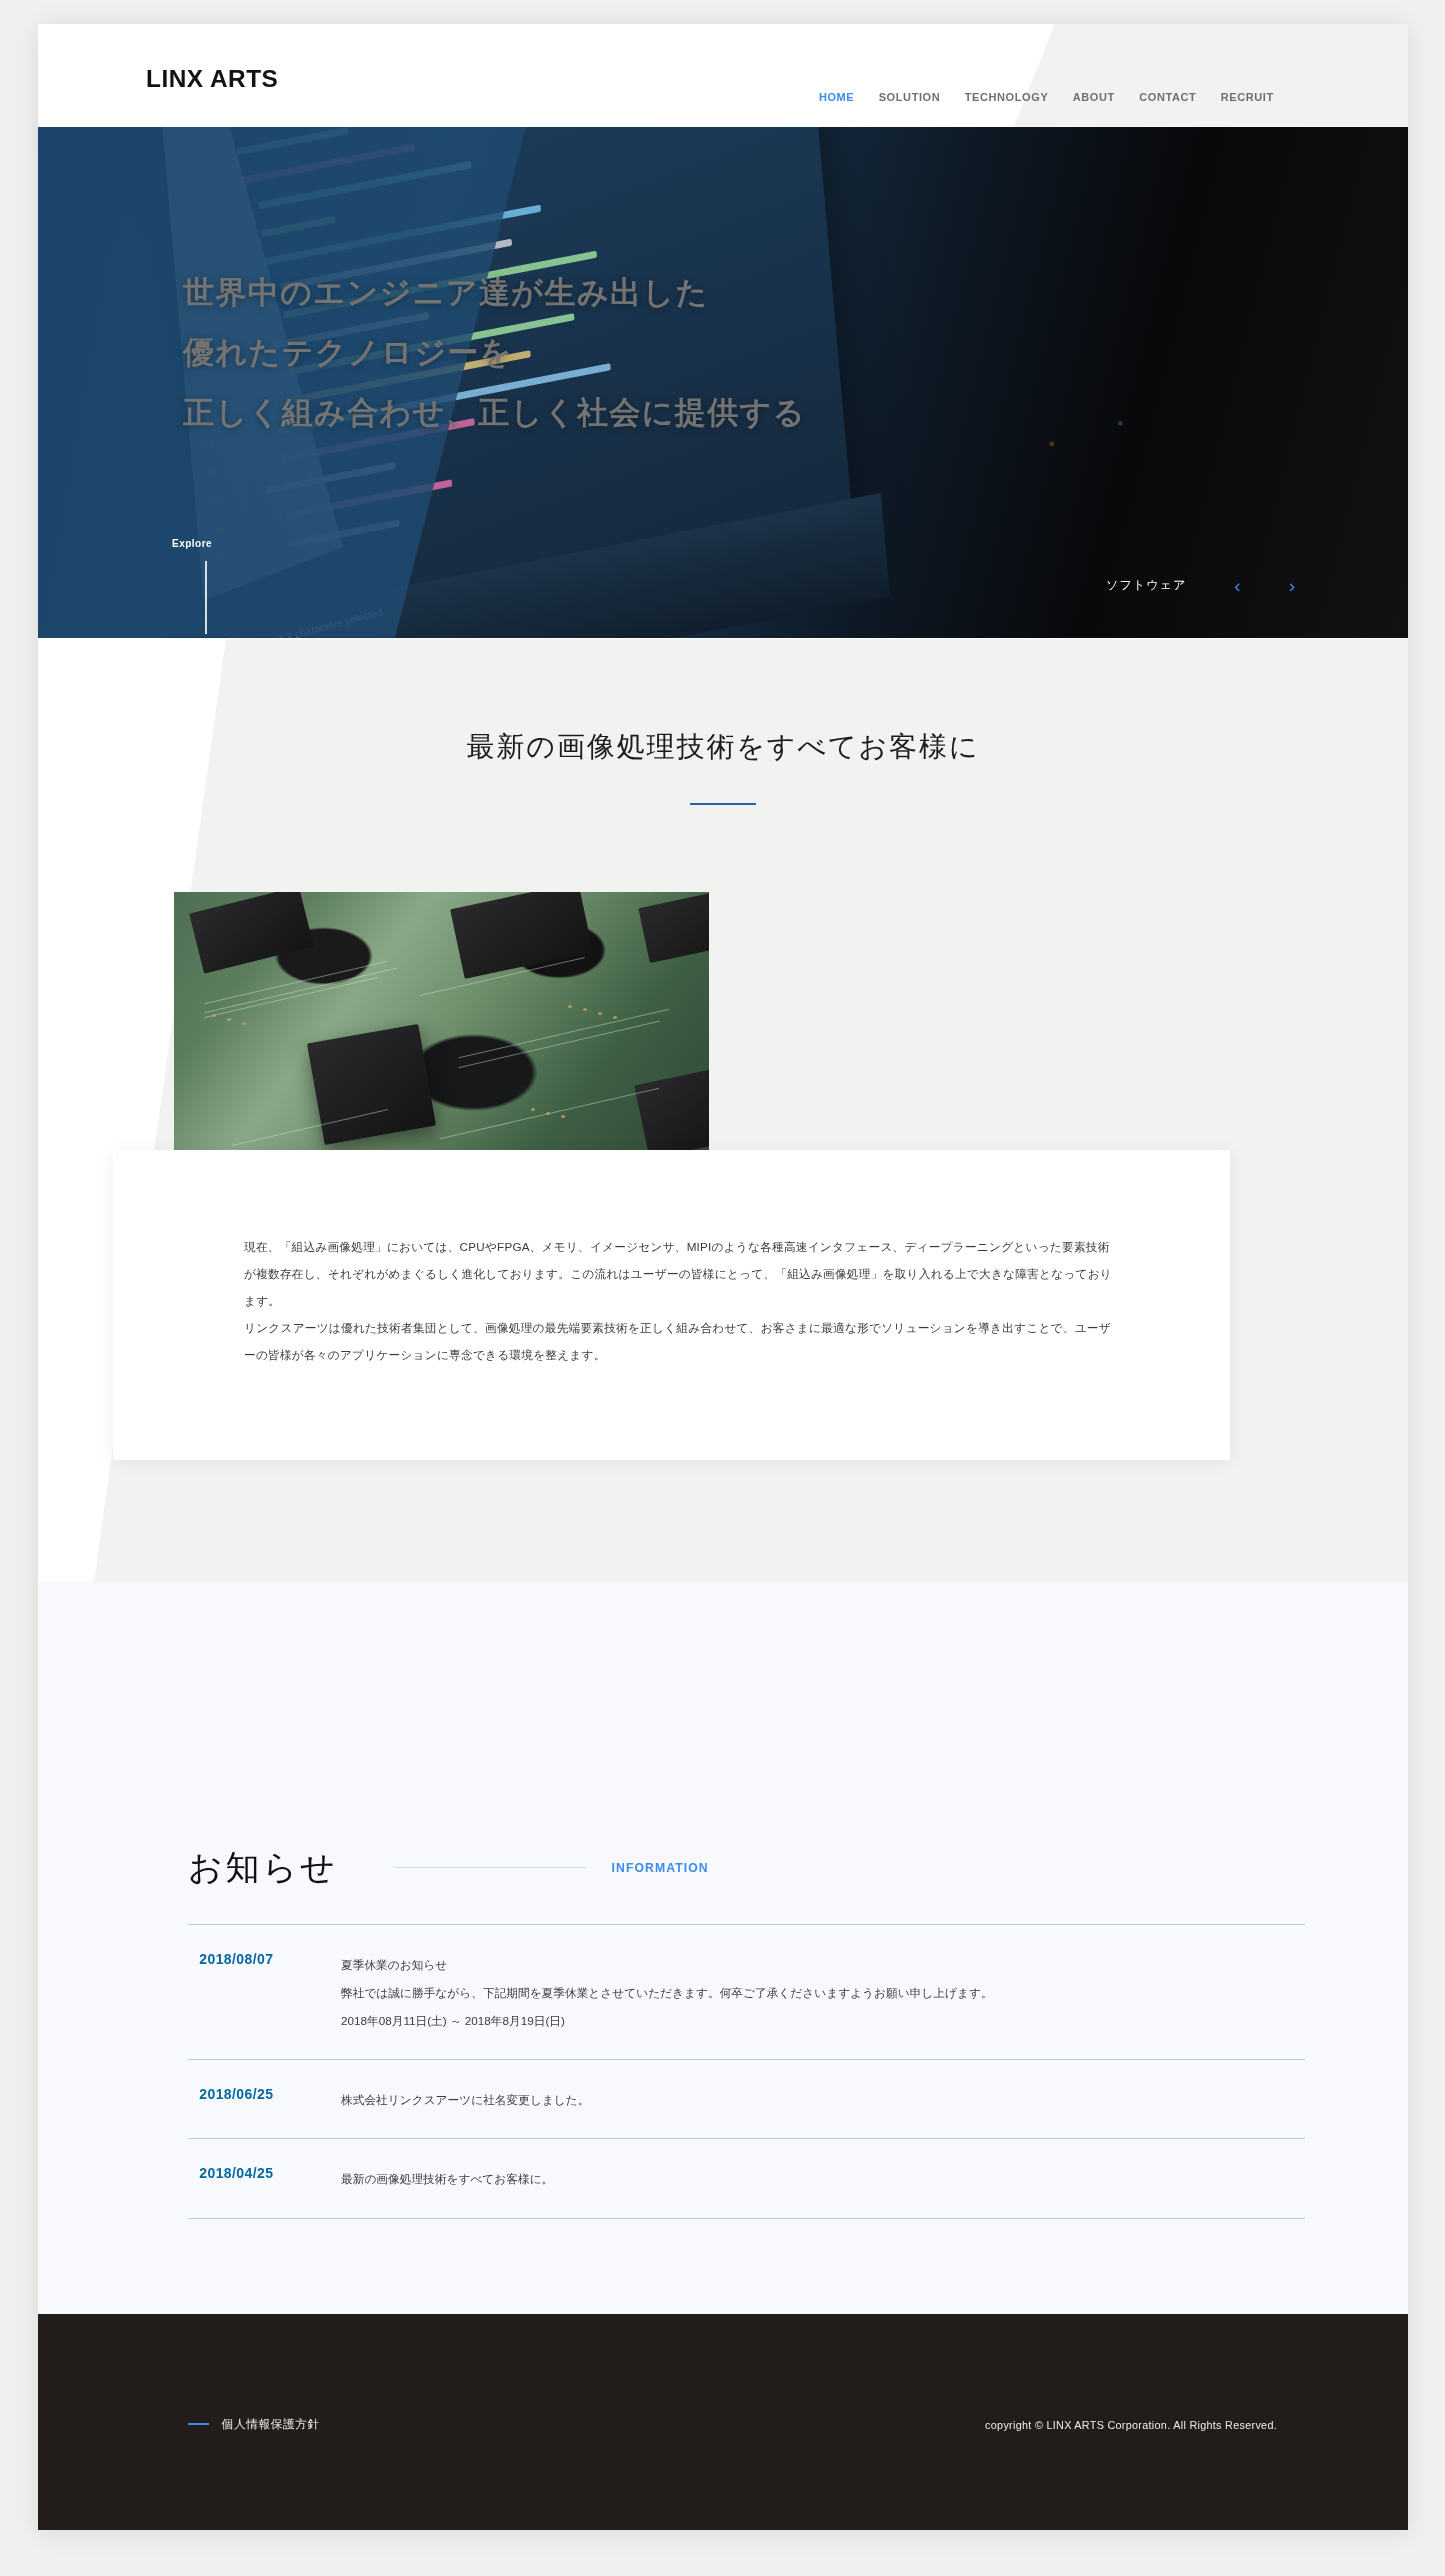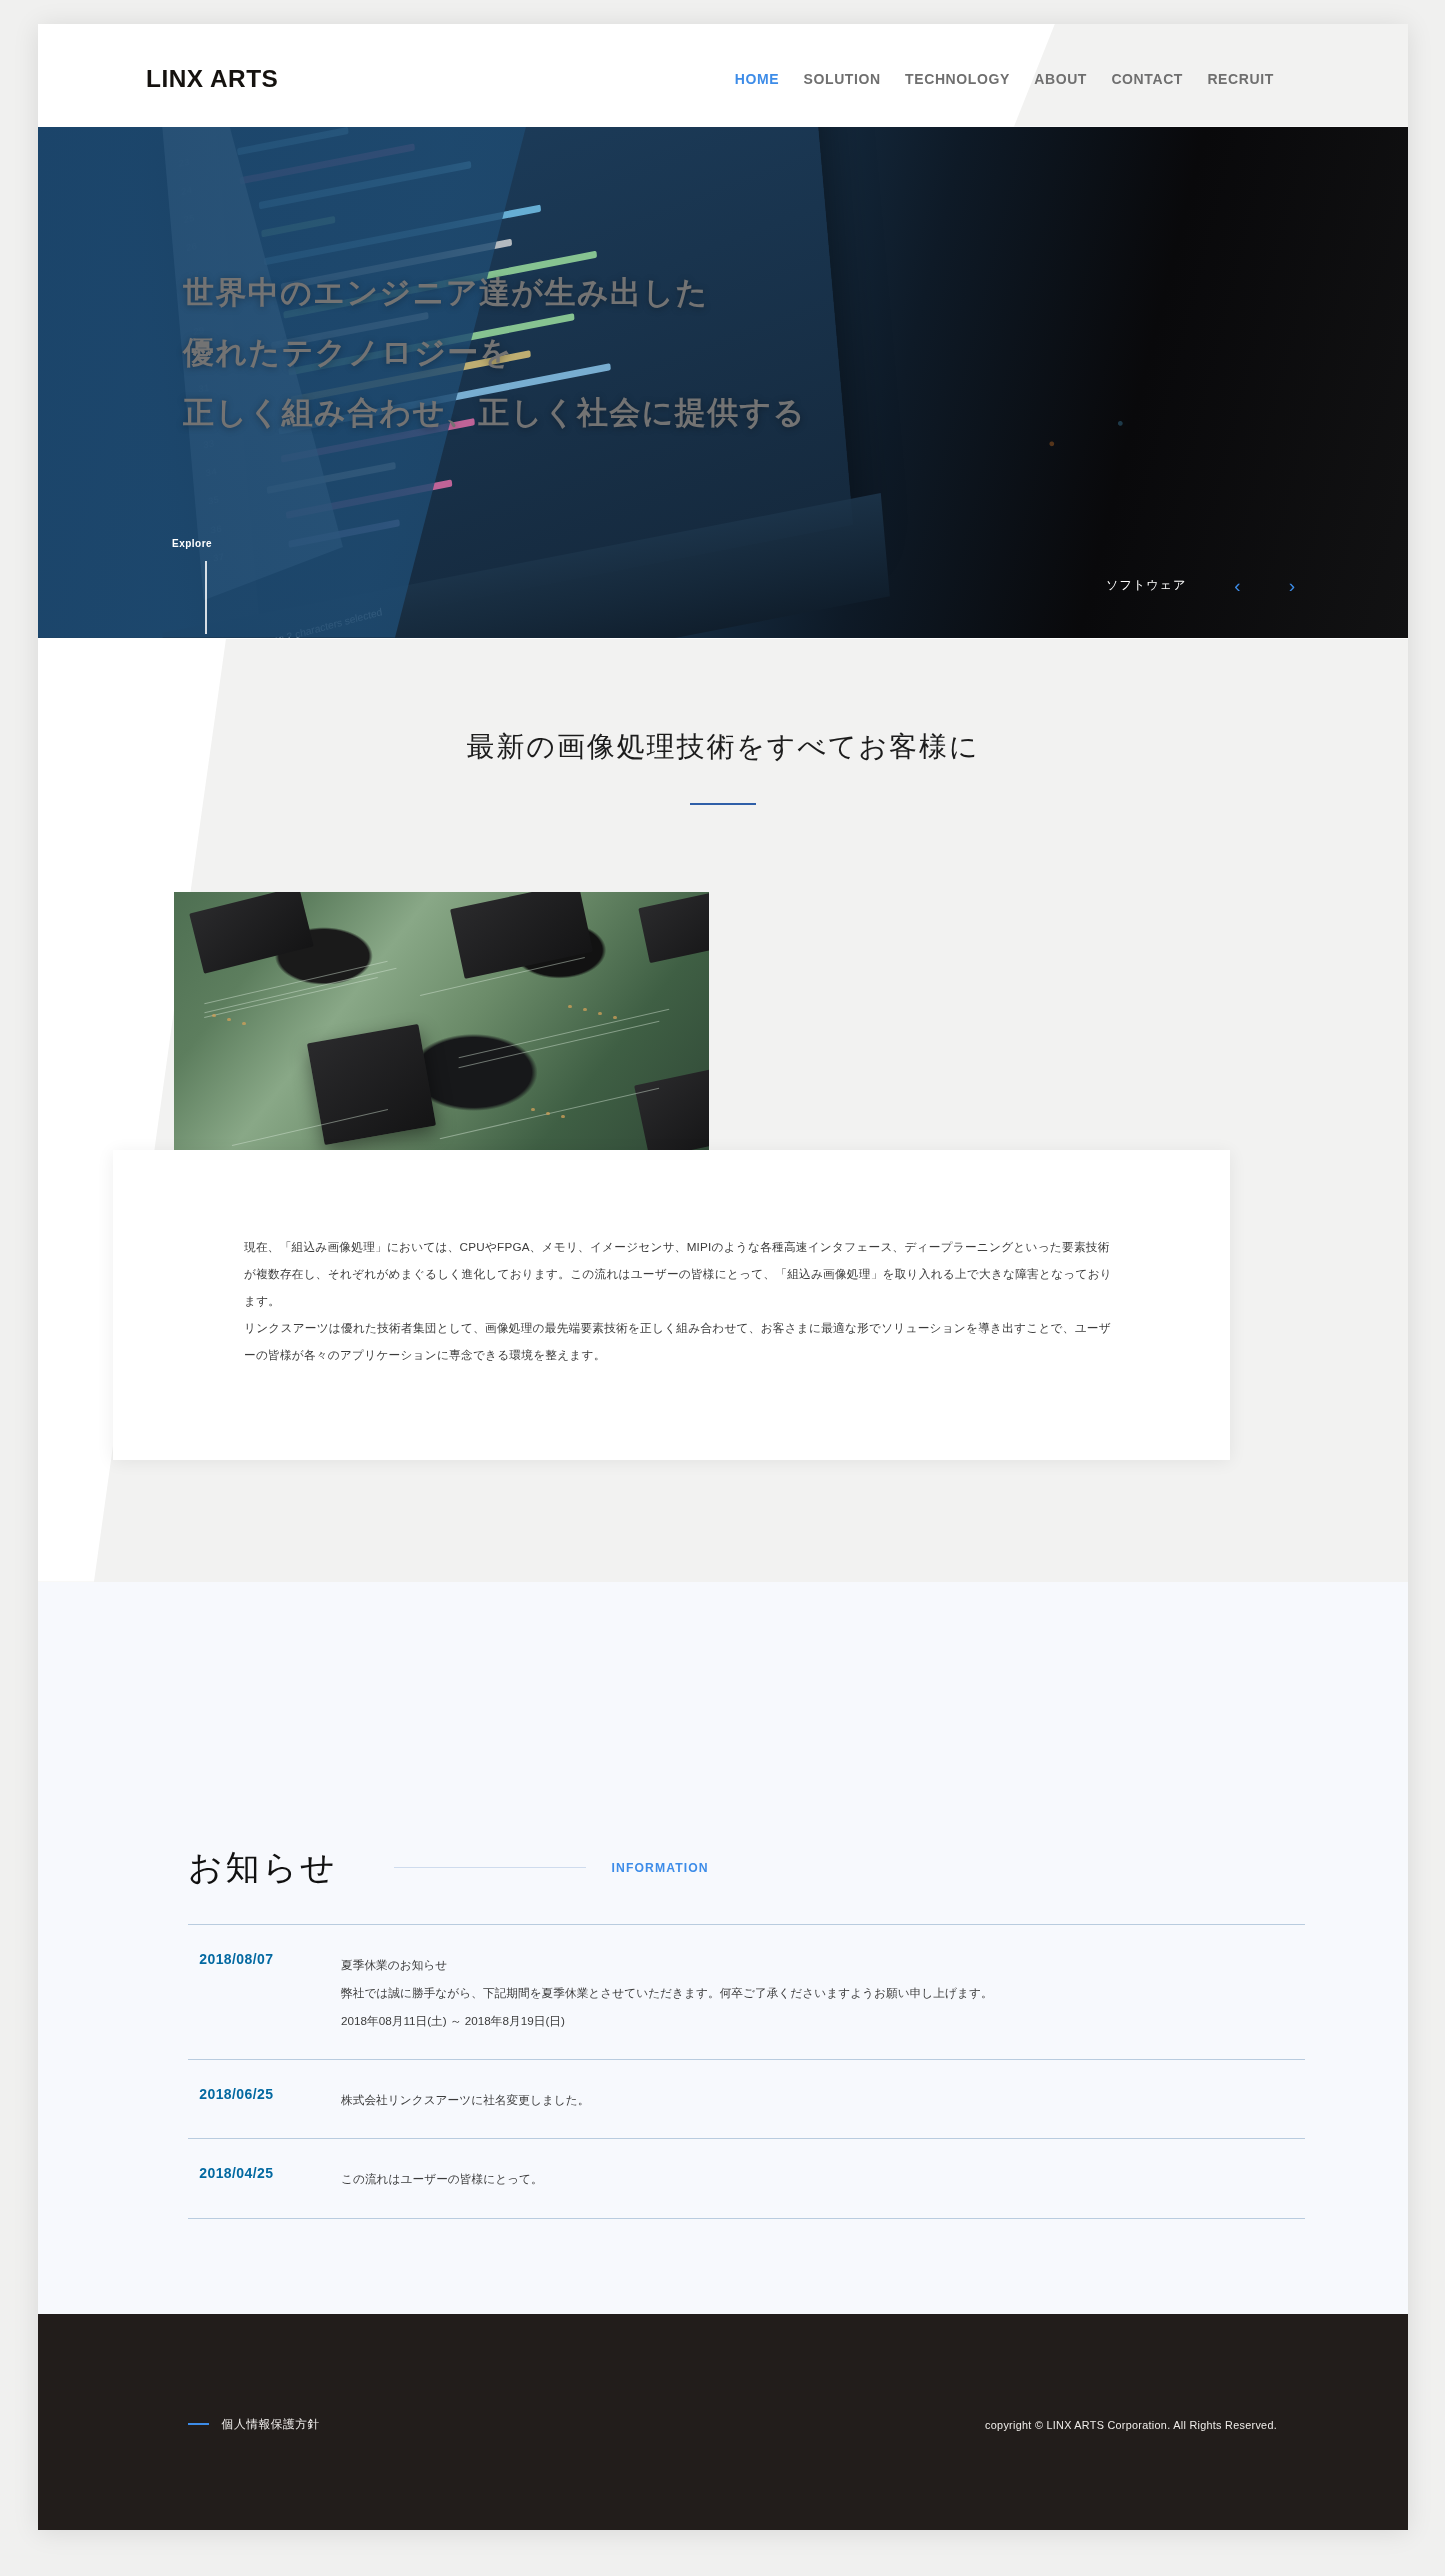--- a/index.html
+++ b/index.html
@@ -30,22 +30,22 @@
   .logo {
     position:absolute; left:108px; top:41px;
     font-size:24.4px; font-weight:bold; letter-spacing:0.5px;
     color:#15120f;
   }
   .nav {
     position:absolute; right:122px; top:47px;
     display:flex; gap:0px; align-items:center;
   }
   .nav a {
-    font-size:14px; font-weight:bold; letter-spacing:0.6px;
-    color:#6f6f6f; text-decoration:none; padding:0 12.2px;
+    font-size:11px; font-weight:bold; letter-spacing:0.6px;
+    color:#6f6f6f; text-decoration:none; padding:0 12.2px;margin-top:20px;
   }
   .nav a.active { color:#3d8ce8; }
 
   
   .hero {
     position:absolute; left:0; top:103px; width:1370px; height:511px;
     overflow:hidden; background:#0b0c0e;
   }
   .hero-photo {
     position:absolute; inset:0;
@@ -339,21 +339,21 @@
       </div>
       <div class="news-row">
         <div class="news-date">2018/06/25</div>
         <div class="news-body">
           <div>株式会社リンクスアーツに社名変更しました。</div>
         </div>
       </div>
       <div class="news-row">
         <div class="news-date">2018/04/25</div>
         <div class="news-body">
-          <div>この流れはユーザーの皆様にとって。</div>
+          <div>最新の画像処理技術をすべてお客様に。</div>
         </div>
       </div>
     </div>
   </div>
 
   <div class="footer">
     <div class="footer-link">
       <div class="fdash"></div>
       <span>個人情報保護方針</span>
     </div>

